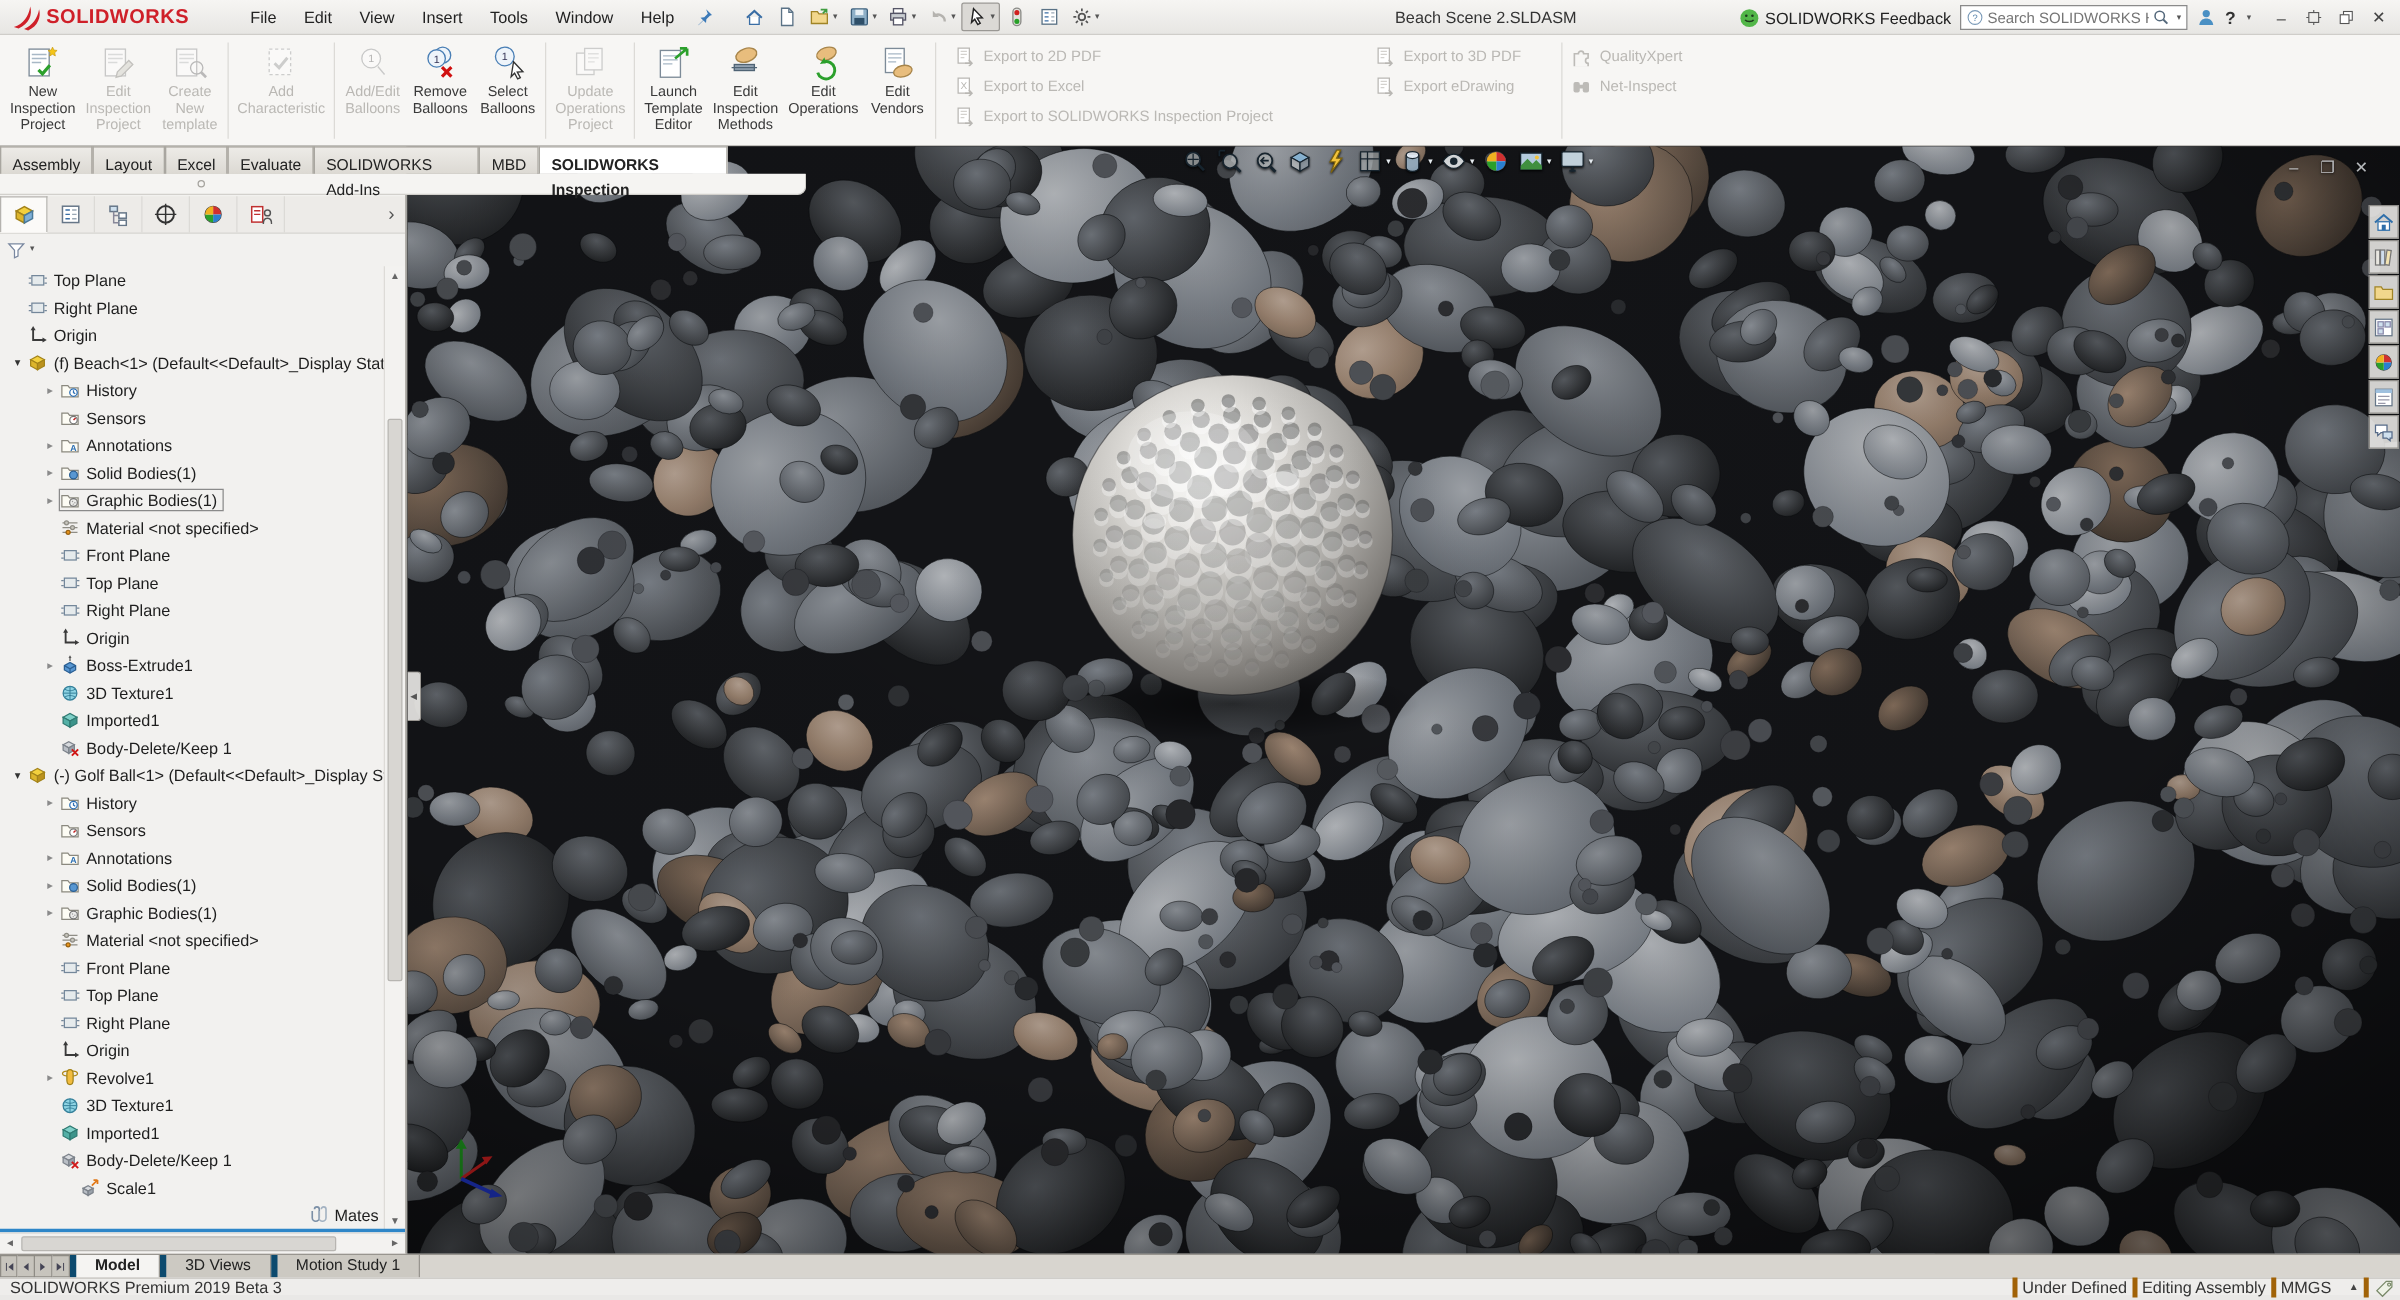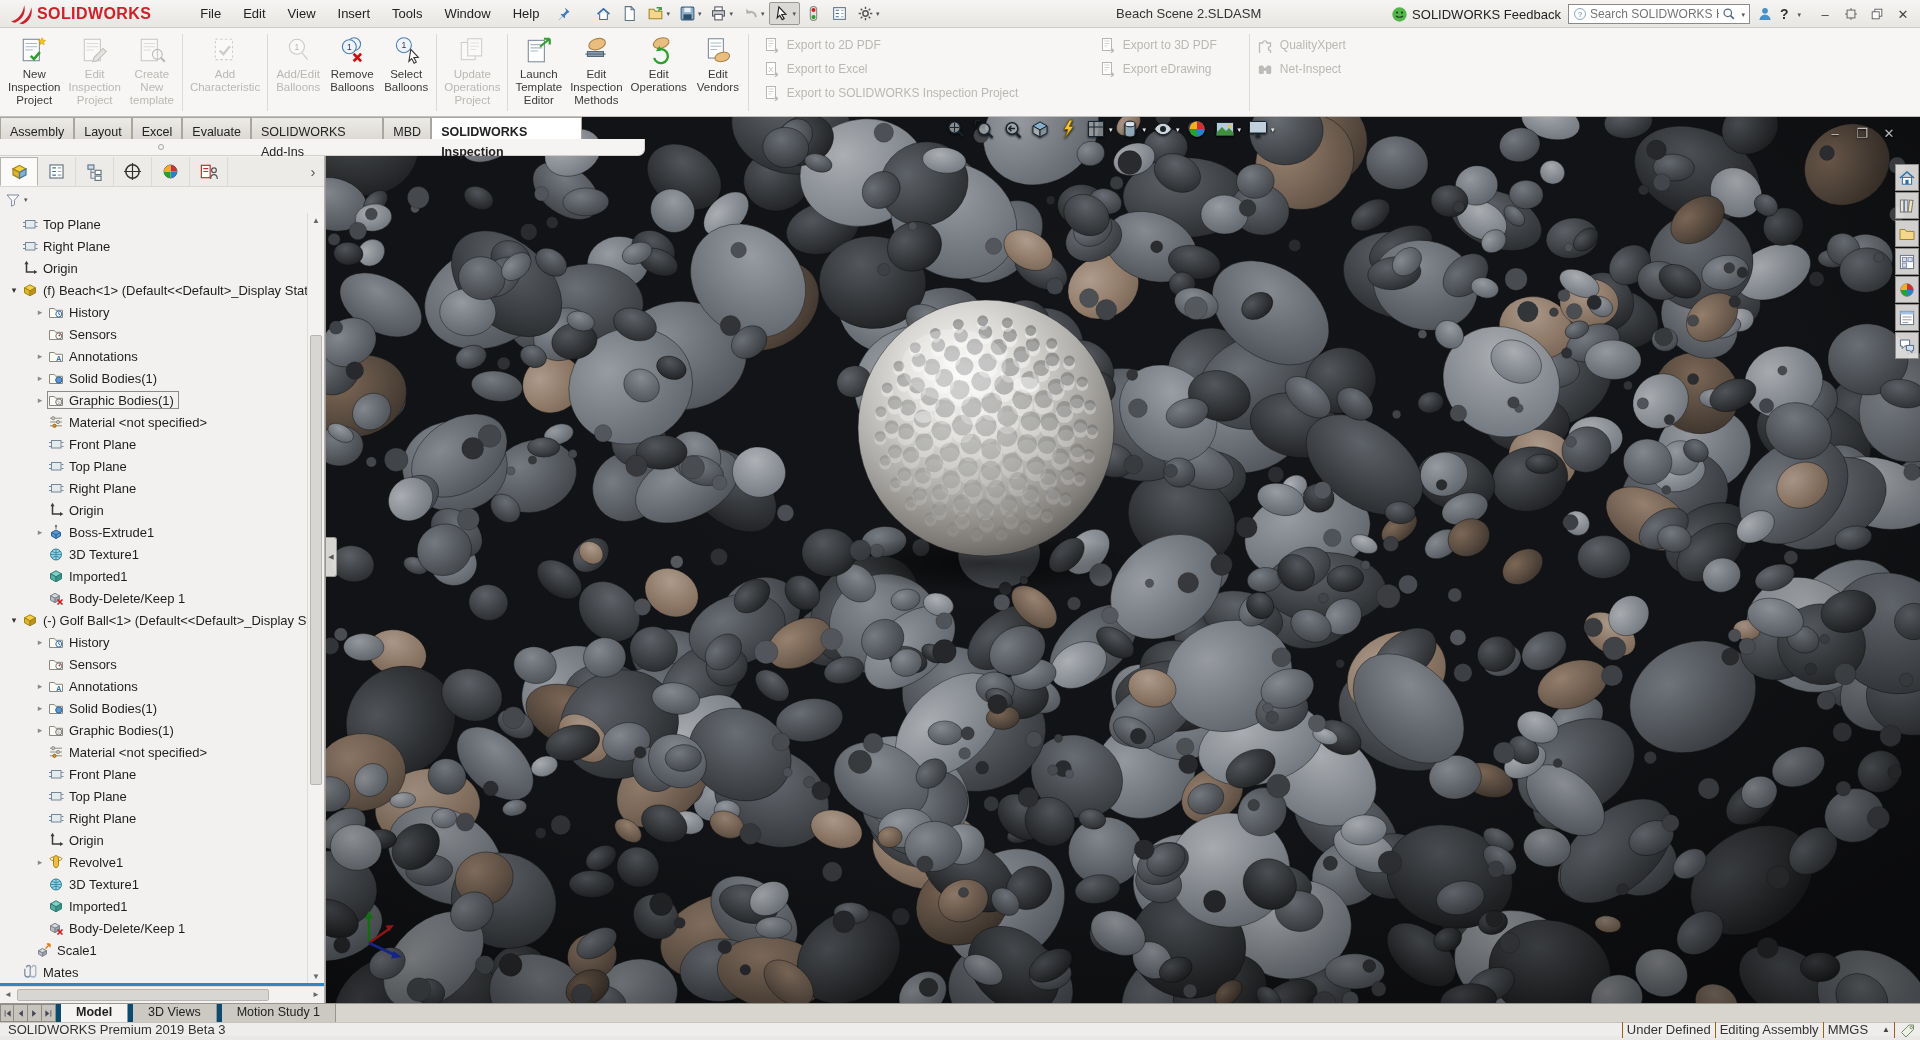--- a/index.html
+++ b/index.html
@@ -80,21 +80,21 @@
 
 .doctabs{position:absolute;left:0;top:1003px;right:0;height:19px;background:#d8d5cf;border-top:1px solid #98958f;display:flex;align-items:stretch}
 .navbtn{width:14px;border:1px solid #8e8b85;border-left-width:0;background:#c7c4bd;display:flex;align-items:center;justify-content:center}
 .navbtn:first-child{border-left-width:1px}
 .dtab{padding:0 15px;font-size:12.5px;line-height:17px;color:#222;background:#ccc9c2;border-right:1px solid #98958f;border-left:5px solid #0c4a6e}
 .dtab.active{background:#f5f4f2;font-weight:bold}
 
 .statusbar{position:absolute;left:0;top:1022px;right:0;height:14px;background:#eeedeb;border-top:1px solid #c6c4c0;display:flex;align-items:center;color:#333}
 .sb-left{padding-left:8px}
 .sb-right{margin-left:auto;display:flex;align-items:center;height:100%}
-.sb-item{padding:0 4px;border-left:1px solid #a16207;line-height:16px;display:flex;align-items:center;gap:14px}
+.sb-item{padding:0 4px;border-left:4px solid #a16207;line-height:16px;display:flex;align-items:center;gap:14px}
 .sb-caret{font-size:8px;color:#444}
 svg{display:block}
 </style>
 </head>
 <body>
 
 <div id="app">
 
   <header class="titlebar">
     <div class="logo">
@@ -2213,35 +2213,35 @@
               <svg width="16" height="16" viewBox="0 0 16 16">
                 <path d="M2.5 5.8L7 3.3l4.5 2.5L7 8.3z" fill="#d6d9dd" stroke="#7d838b"></path>
                 <path d="M2.5 5.8v4.4L7 12.7V8.3z" fill="#b9bec5" stroke="#7d838b"></path>
                 <path d="M11.5 5.8v4.4L7 12.7V8.3z" fill="#9ba2ab" stroke="#7d838b"></path>
                 <path d="M9.5 9.5l5 5M14.5 9.5l-5 5" stroke="#d01818" stroke-width="1.6"></path>
               </svg>
             </span>
             <span class="tlabel">Body-Delete/Keep 1</span>
           </span>
         </div>
-        <div class="trow" style="padding-left: 20px;">
+        <div class="trow" style="padding-left: 48px;">
           <span class="texp"></span>
           <span class="tgrp">
             <span class="tico">
               <svg width="16" height="16" viewBox="0 0 16 16">
                 <path d="M2.5 8.7L6.5 6.5l4 2.2-4 2.2z" fill="#d6d9dd" stroke="#7d838b"></path>
                 <path d="M2.5 8.7v3.4l4 2.2v-3.4z" fill="#b9bec5" stroke="#7d838b"></path>
                 <path d="M10.5 8.7v3.4l-4 2.2v-3.4z" fill="#9ba2ab" stroke="#7d838b"></path>
                 <path d="M9.5 6.5L14 2M14 2h-3.2M14 2v3.2" fill="none" stroke="#e07818" stroke-width="1.4"></path>
               </svg>
             </span>
             <span class="tlabel">Scale1</span>
           </span>
         </div>
-        <div class="trow" style="padding-left: 6px;">
+        <div class="trow" style="padding-left: 6px; justify-content: flex-end;">
           <span class="texp"></span>
           <span class="tgrp">
             <span class="tico">
               <svg width="16" height="16" viewBox="0 0 16 16">
                 <path d="M4.6 3.4a1.9 1.9 0 0 1 3.8 0v6.8a2.8 2.8 0 0 1-5.6 0V4.8" fill="none" stroke="#7b8fa6" stroke-width="1.3"></path>
                 <path d="M10 3.4a1.9 1.9 0 0 1 3.8 0v6.8a2.8 2.8 0 0 1-5.6 0V4.8" fill="none" stroke="#a3b2c2" stroke-width="1.3"></path>
               </svg>
             </span>
             <span class="tlabel">Mates</span>
           </span>

